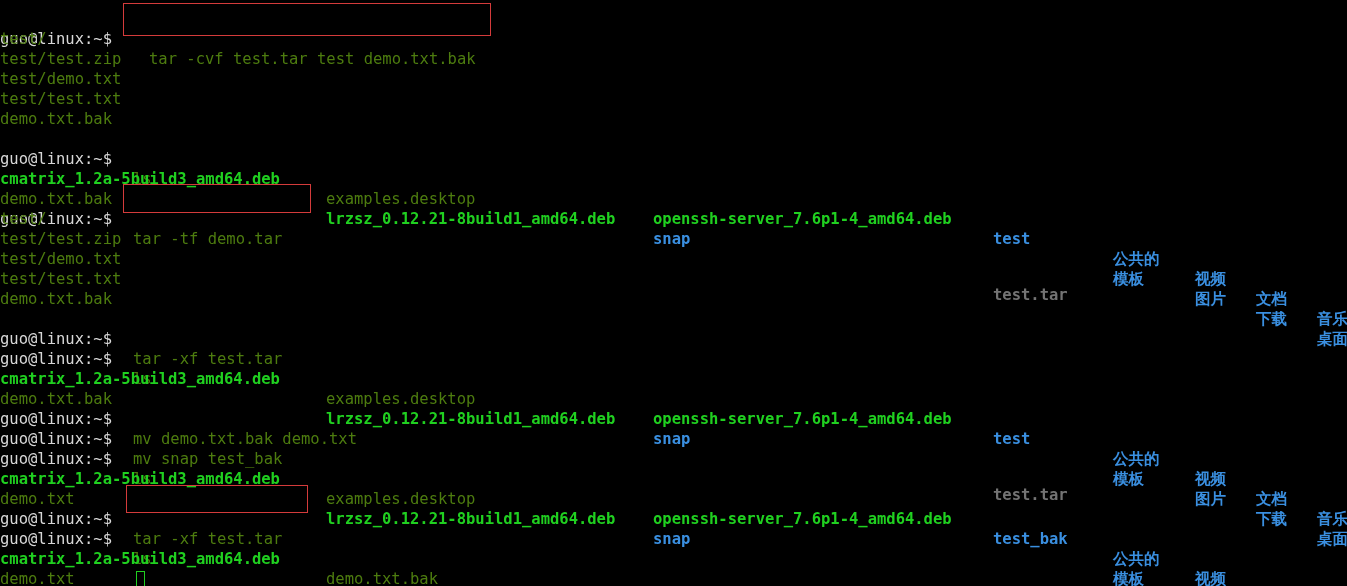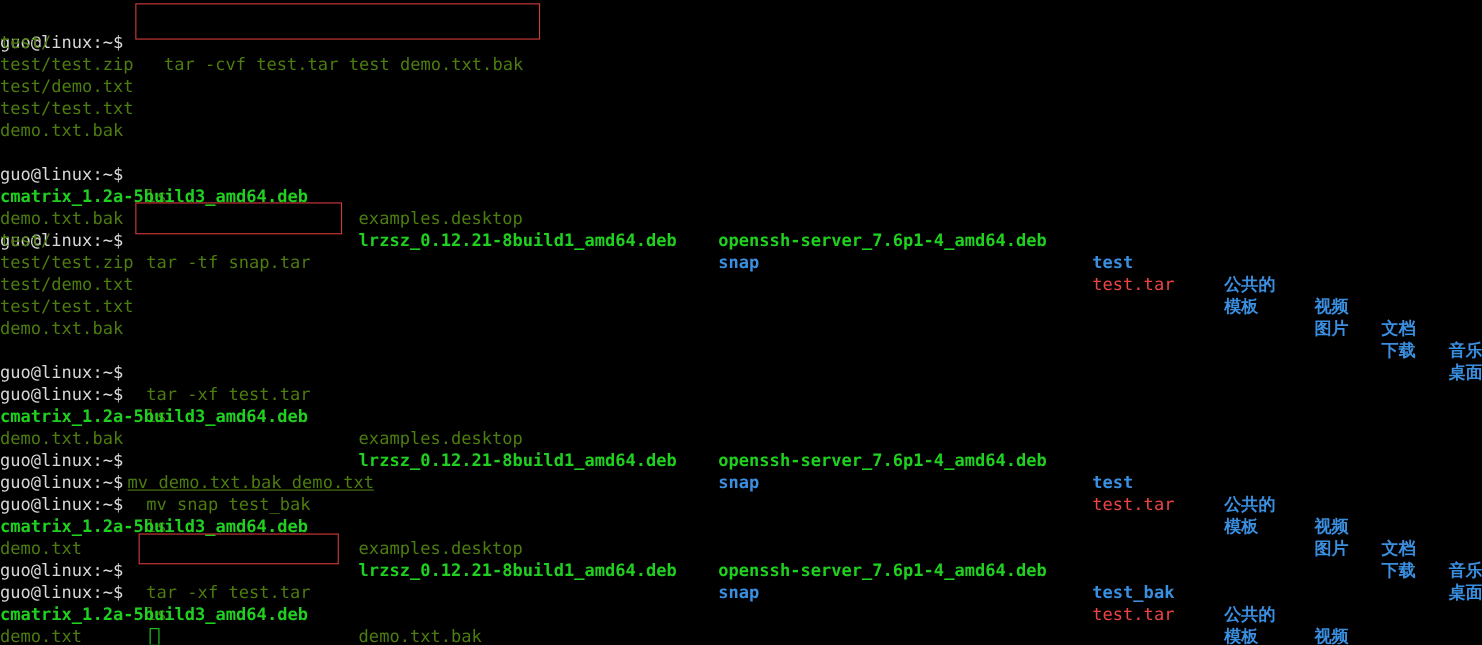--- a/index.html
+++ b/index.html
@@ -37,21 +37,21 @@
   .cell {
     position: absolute;
     white-space: pre;
     height: 20px;
     line-height: 20px;
     font-size: 15.5px;
   }
   .fg-default { color: #4d7c0f; }
   .fg-green   { color: #20d020; font-weight: bold; }
   .fg-blue    { color: #3a8fe0; font-weight: bold; }
-  .fg-red     { color: #ef4444; font-weight: normal; }
+  .fg-red     { color: #737373; font-weight: bold; margin-top: 36px; }
   .prompt     { color: #d8d8d8; }
   .cjk {
     font-family: "DejaVu Sans", "Liberation Sans", sans-serif;
     font-weight: bold;
     margin-left: 21px;
   }
   .hlbox {
     position: absolute;
     border: 1px solid #d43b3b;
     box-sizing: border-box;
@@ -118,21 +118,21 @@
     <span class="cell fg-blue" style="left:653px;">snap</span>
     <span class="cell fg-red" style="left:993px;">test.tar</span>
     <span class="cell fg-blue cjk" style="left:1092px;">模板</span>
     <span class="cell fg-blue cjk" style="left:1174px;">图片</span>
     <span class="cell fg-blue cjk" style="left:1235px;">下载</span>
     <span class="cell fg-blue cjk" style="left:1296px;">桌面</span>
   </div>
 
   <div class="line" style="top:189px;">
     <span class="cell prompt" style="left:0px;">guo@linux:~$ </span>
-    <span class="cell fg-default" style="left:133px;">tar -tf snap.tar</span>
+    <span class="cell fg-default" style="left:133px;">tar -tf demo.tar</span>
   </div>
 
   <div class="line fg-default" style="top:209px;left:0px;">test/</div>
   <div class="line fg-default" style="top:229px;left:0px;">test/test.zip</div>
   <div class="line fg-default" style="top:249px;left:0px;">test/demo.txt</div>
   <div class="line fg-default" style="top:269px;left:0px;">test/test.txt</div>
   <div class="line fg-default" style="top:289px;left:0px;">demo.txt.bak</div>
 
   <div class="line" style="top:309px;">
     <span class="cell prompt" style="left:0px;">guo@linux:~$ </span>
@@ -161,21 +161,21 @@
     <span class="cell fg-blue" style="left:653px;">snap</span>
     <span class="cell fg-red" style="left:993px;">test.tar</span>
     <span class="cell fg-blue cjk" style="left:1092px;">模板</span>
     <span class="cell fg-blue cjk" style="left:1174px;">图片</span>
     <span class="cell fg-blue cjk" style="left:1235px;">下载</span>
     <span class="cell fg-blue cjk" style="left:1296px;">桌面</span>
   </div>
 
   <div class="line" style="top:389px;">
     <span class="cell prompt" style="left:0px;">guo@linux:~$ </span>
-    <span class="cell fg-default" style="left:116px;text-decoration:underline;">mv demo.txt.bak demo.txt</span>
+    <span class="cell fg-default" style="left:133px;">mv demo.txt.bak demo.txt</span>
   </div>
 
   <div class="line" style="top:409px;">
     <span class="cell prompt" style="left:0px;">guo@linux:~$ </span>
     <span class="cell fg-default" style="left:133px;">mv snap test_bak</span>
   </div>
 
   <div class="line" style="top:429px;">
     <span class="cell prompt" style="left:0px;">guo@linux:~$ </span>
     <span class="cell fg-default" style="left:133px;">ls</span>

